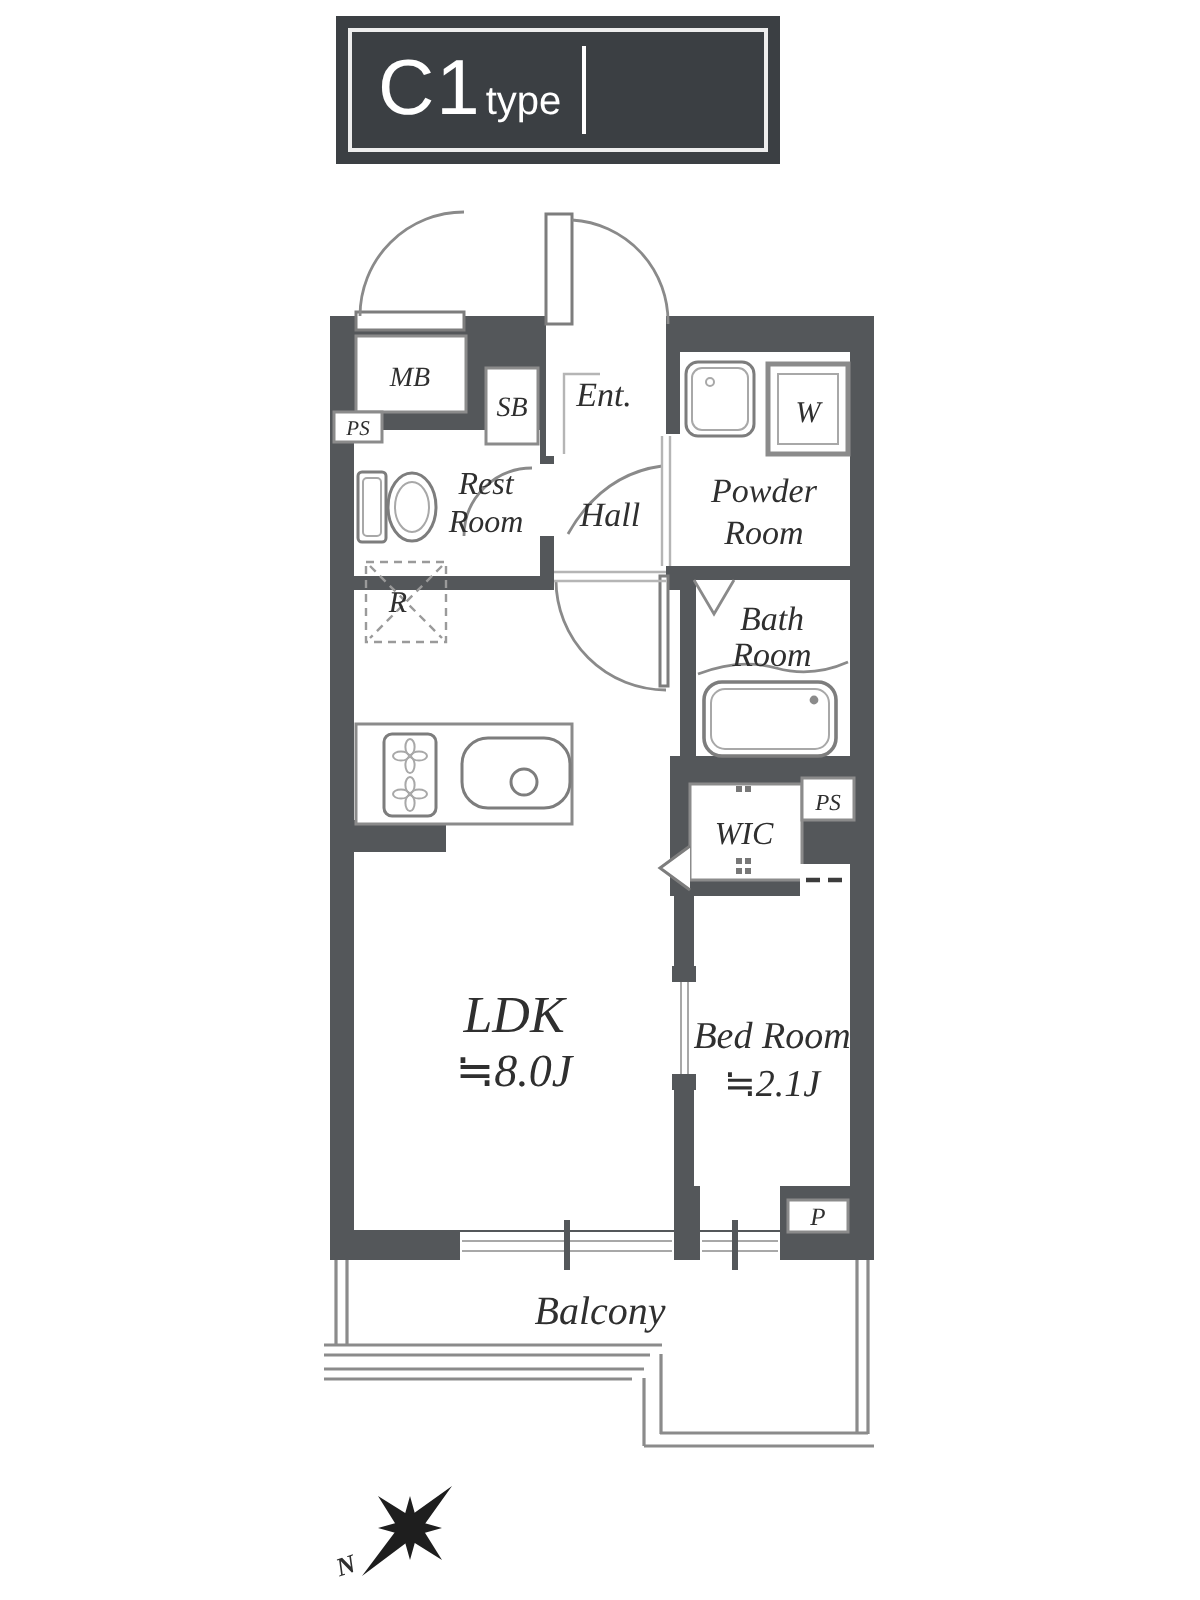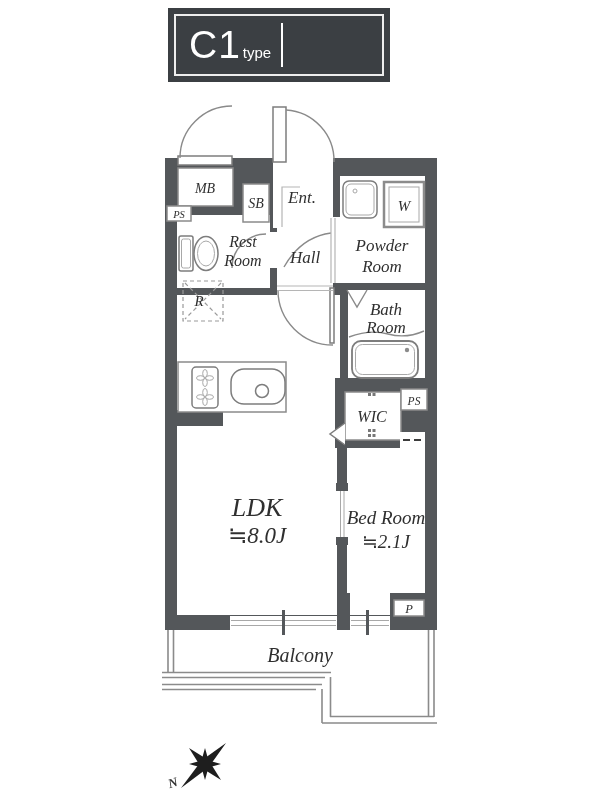--- a/index.html
+++ b/index.html
@@ -4,21 +4,21 @@
 <style>
   html,body{margin:0;padding:0;background:#fff;}
   #page{position:relative;width:600px;height:800px;background:#ffffff;overflow:hidden;
         font-family:"Liberation Sans",sans-serif;}
   
   .tb{position:absolute;left:168px;top:8px;width:222px;height:74px;background:#3b3f43;}
   .tb-inner{position:absolute;left:6px;top:6px;right:6px;bottom:6px;border:2px solid #ededed;
             display:flex;align-items:center;}
   .tb-left{display:flex;align-items:baseline;padding-left:13px;color:#ffffff;}
   .c1{font-size:39px;letter-spacing:1px;}
-  .type{font-size:15px;margin-left:2px;}
+  .type{font-size:20px;margin-left:2px;}
   .tb-div{width:2px;height:44px;background:#ffffff;margin:0 12px 0 10px;}
   .tb-right{color:#ffffff;font-size:17px;line-height:23px;}
   
   svg{position:absolute;left:0;top:0;}
   .wall{fill:#54575a;stroke:none;}
   .rm{fill:#ffffff;stroke:none;}
   .box{fill:#ffffff;stroke:#8b8b8b;stroke-width:1.5;}
   .fx{stroke:#7d7d7d;fill:#ffffff;stroke-width:1.5;}
   .fx2{stroke:#a8a8a8;fill:none;stroke-width:1;}
   .arc{stroke:#8a8a8a;fill:none;stroke-width:1.4;}

